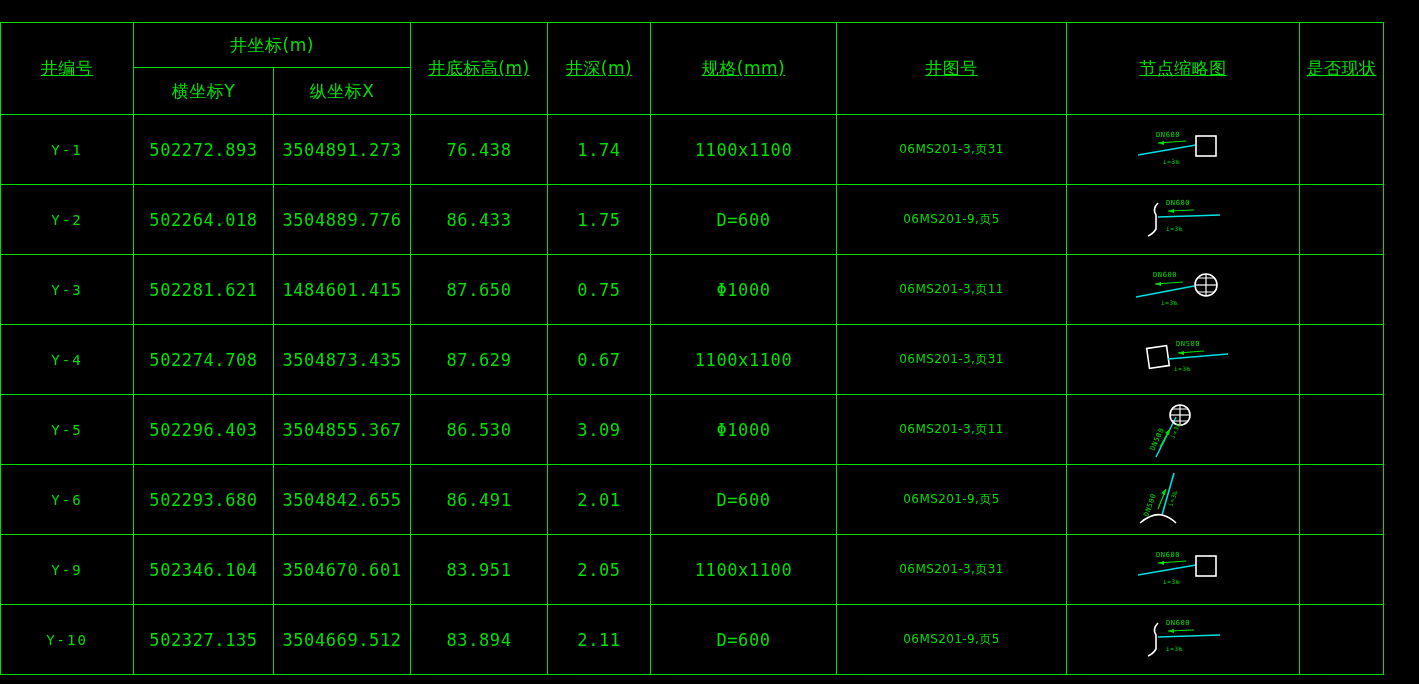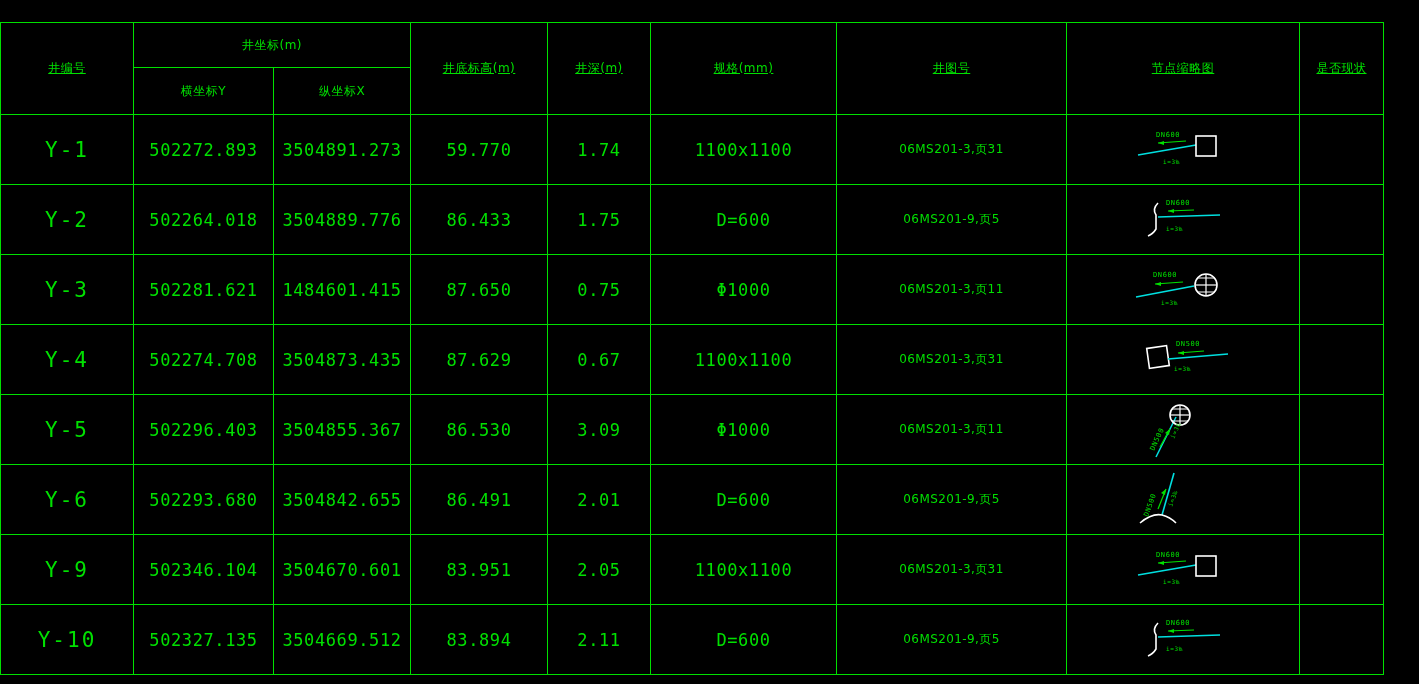--- a/index.html
+++ b/index.html
@@ -34,34 +34,34 @@
     text-align: center;
     vertical-align: middle;
     font-weight: normal;
     padding: 0;
     overflow: hidden;
     white-space: nowrap;
   }
   
   th.hdr {
     height: 44px;
-    font-size: 12px;
+    font-size: 17px;
     letter-spacing: 0.5px;
     font-family: "DejaVu Sans", "Liberation Sans", sans-serif;
   }
   th.hdr-tall { height: 90px; text-decoration: underline; }
   th.hdr-sub { height: 46px; }
   
   td.cell {
     height: 69px;
     font-size: 17px;
     letter-spacing: 0.6px;
     font-family: "DejaVu Sans Mono", "Liberation Mono", monospace;
   }
-  td.cell-id { font-size: 21px; letter-spacing: 2px; }
+  td.cell-id { font-size: 14px; letter-spacing: 2px; }
   td.cell-dwg {
     font-size: 12px;
     letter-spacing: 0.4px;
     font-family: "DejaVu Sans", "Liberation Sans", sans-serif;
   }
   td.cell-thumb { padding: 0; }
   td.cell-status { }
 
   
   col.c-id      { width: 133px; }
@@ -112,21 +112,21 @@
       <tr>
         <th class="hdr hdr-sub">横坐标Y</th>
         <th class="hdr hdr-sub">纵坐标X</th>
       </tr>
     </thead>
     <tbody id="table-body">
         <tr>
           <td class="cell cell-id">Y-1</td>
           <td class="cell ">502272.893</td>
           <td class="cell ">3504891.273</td>
-          <td class="cell ">59.770</td>
+          <td class="cell ">76.438</td>
           <td class="cell ">1.74</td>
           <td class="cell ">1100x1100</td>
           <td class="cell cell-dwg">06MS201-3,页31</td>
           <td class="cell cell-thumb">
             <div class="thumb-wrap">
               <svg width="140" height="69" viewBox="0 0 110 69" xmlns="http://www.w3.org/2000/svg">
       <line x1="10" y1="40" x2="68" y2="30" stroke="#00e0e0" stroke-width="1.6"></line>
       <rect x="68" y="21" width="20" height="20" fill="none" stroke="#ffffff" stroke-width="1.6"></rect>
       <text x="28" y="22" fill="#00e000" font-size="7" font-family="DejaVu Sans Mono, monospace">DN600</text>
       <line x1="30" y1="28" x2="58" y2="26" stroke="#00e000" stroke-width="1.2"></line>

